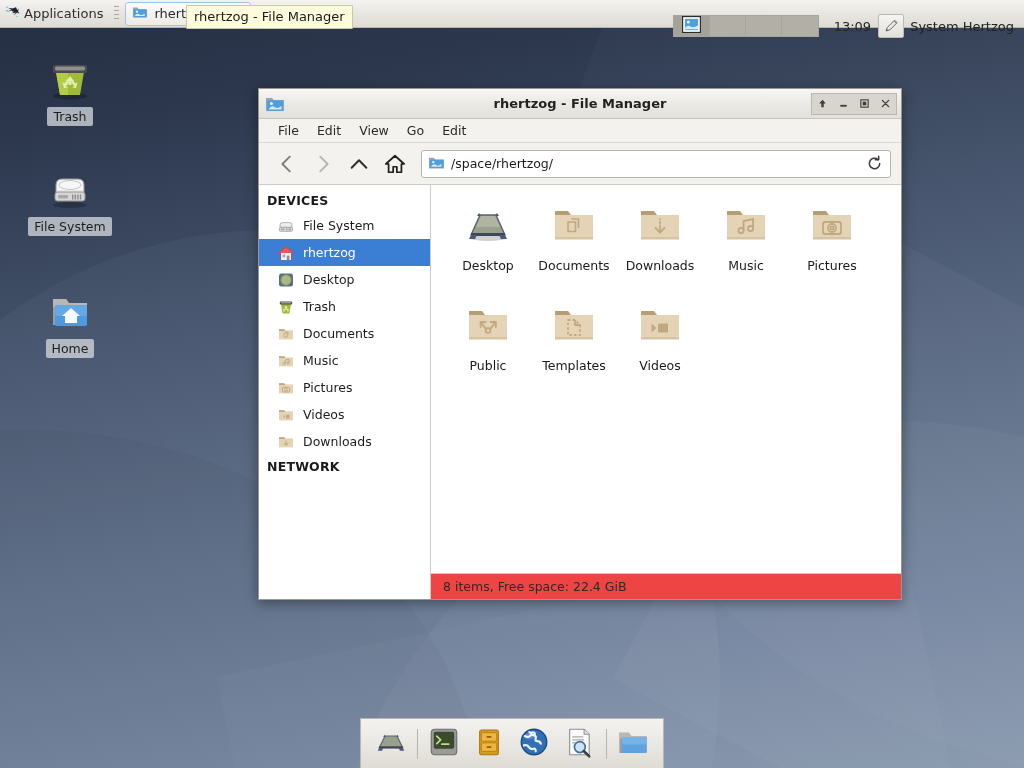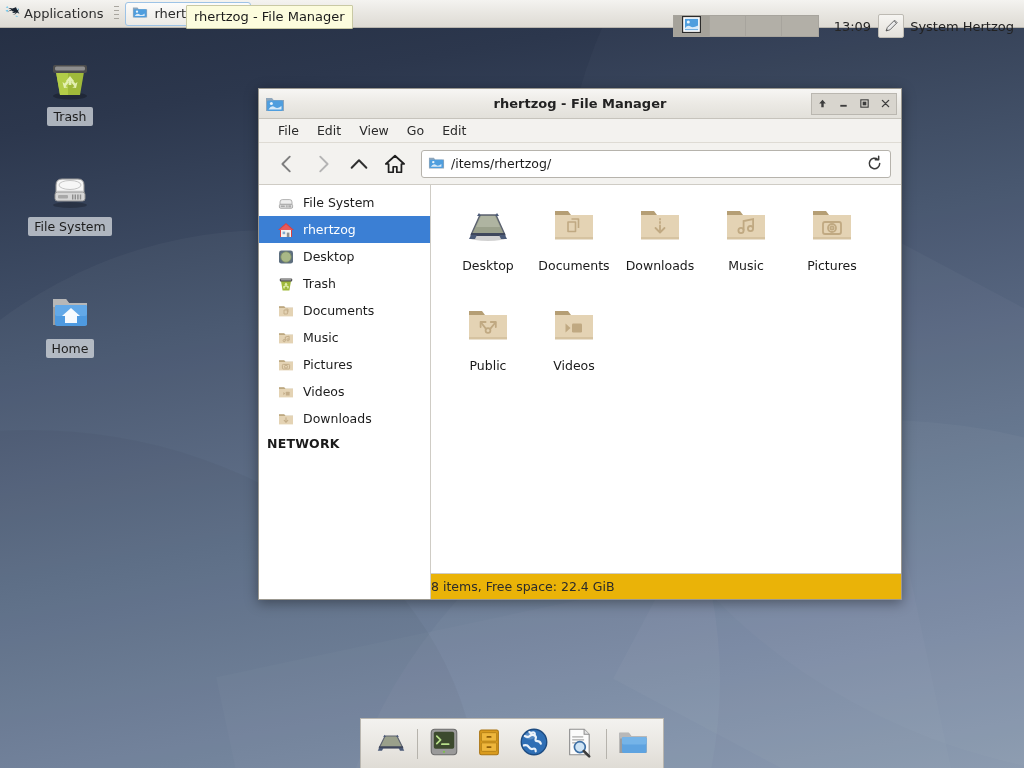--- a/index.html
+++ b/index.html
@@ -175,22 +175,22 @@
     width: 86px; height: 100px;
     display: flex; flex-direction: column; align-items: center;
     cursor: pointer; padding-top: 6px;
   }
   .fitem .fglyph { width: 50px; height: 50px; }
   .fname {
     margin-top: 6px; font-size: 12.5px; color: #1a1a1a;
     padding: 1px 3px; border-radius: 2px; white-space: nowrap;
   }
   #statusbar {
-    height: 26px; background: #eab308; border-top: 1px solid #cfccc5;
-    display: flex; align-items: center; 
+    height: 26px; background: #ef4444; border-top: 1px solid #cfccc5;
+    display: flex; align-items: center; padding-left: 12px;
     font-size: 12.5px; color: #2b2b2b;
   }
 
   
   #dock {
     position: absolute; left: 360px; top: 718px; width: 304px; height: 50px;
     background: linear-gradient(180deg, #f3f2ef 0%, #e9e7e2 55%, #dfdcd5 100%);
     border: 1px solid #b9b6af; border-bottom: none;
     display: flex; align-items: center; padding: 0 8px; gap: 2px;
   }
@@ -331,34 +331,35 @@
     </div>
     <div id="pathbar">
       <span>
         <svg viewBox="0 0 18 18" width="17" height="17">
           <path d="M1 4 h5.2 l1.4 1.8 H17 v9.5 H1 z" fill="#8fa6bb"></path>
           <rect x="1.8" y="6" width="14.4" height="8.8" rx="1.2" fill="#4f9ede"></rect>
           <path d="M3 13.6 q2.6-4.2 5.6-1.9 2.2 1.7 5.6-1.1 v3 z" fill="#d9eaf8"></path>
           <circle cx="5.6" cy="8.6" r="1.3" fill="#eaf4fb"></circle>
         </svg>
       </span>
-      <span id="path-text">/items/rhertzog/</span>
+      <span id="path-text">/space/rhertzog/</span>
       <span id="reload-btn">
         <svg viewBox="0 0 18 18" width="17" height="17">
           <path d="M14.5 9 a5.5 5.5 0 1 1 -1.9 -4.2" fill="none" stroke="#3a3a3a" stroke-width="1.6" stroke-linecap="round"></path>
           <path d="M13.4 1.4 v3.6 h-3.6" fill="none" stroke="#3a3a3a" stroke-width="1.6" stroke-linecap="round" stroke-linejoin="round"></path>
         </svg>
       </span>
     </div>
   </div>
 
   <div id="fm-body">
 
     <div id="sidebar">
 
+      <div class="side-header">DEVICES</div>
       <div class="side-item">
         <span class="ico">
           <svg viewBox="0 0 18 18" width="18" height="18">
             <path d="M3 8 q0-2.4 2.4-2.4 h7.2 q2.4 0 2.4 2.4 v2.4 H3 z" fill="#eeeeee" stroke="#a0a0a0" stroke-width="0.8"></path>
             <rect x="2.4" y="10.3" width="13.2" height="4" rx="1.2" fill="#dcdcdc" stroke="#9c9c9c" stroke-width="0.8"></rect>
             <rect x="3.8" y="11.5" width="4" height="1.6" rx="0.5" fill="#a9a9a9"></rect>
             <g fill="#959595">
                 <rect x="9.4" y="11.3" width="0.7" height="2"></rect>
                 <rect x="10.7" y="11.3" width="0.7" height="2"></rect>
                 <rect x="12" y="11.3" width="0.7" height="2"></rect>
@@ -573,20 +574,32 @@
                 <path d="M22.8 27.6 L18 21.5"></path>
                   <path d="M17.6 26 L17.6 21 h5"></path>
                 <path d="M27.4 27.6 L32.4 21.5"></path>
                   <path d="M32.8 26 L32.8 21 h-5"></path>
               </g>
             </svg>
           </span>
           <span class="fname">Public</span>
         </div>
 
+        <div class="fitem">
+          <span class="fglyph">
+            <svg viewBox="0 0 50 50" width="50" height="50">
+              <path d="M6 10 h13 l3 4 H44 v6 H6 z" fill="#b59e74"></path>
+              <path d="M6 14 h38 v24 H6 z" fill="#e4d3b4"></path>
+              <path d="M6 36 h38 v2.4 H6 z" fill="#d6c3a1"></path>
+              <path d="M19 19 h7 l5 5 v10 H19 z" fill="none" stroke="#c0a982" stroke-width="1.8" stroke-dasharray="2.4 2.2" stroke-linejoin="round"></path>
+              <path d="M26 19 v5 h5" fill="none" stroke="#c0a982" stroke-width="1.8" stroke-linejoin="round"></path>
+            </svg>
+          </span>
+          <span class="fname">Templates</span>
+        </div>
 
         <div class="fitem">
           <span class="fglyph">
             <svg viewBox="0 0 50 50" width="50" height="50">
               <path d="M6 10 h13 l3 4 H44 v6 H6 z" fill="#b59e74"></path>
               <path d="M6 14 h38 v24 H6 z" fill="#e4d3b4"></path>
               <path d="M6 36 h38 v2.4 H6 z" fill="#d6c3a1"></path>
               <path d="M16.5 22.5 l5 4.5 -5 4.5 z" fill="#c0a982"></path>
               <rect x="23" y="22.5" width="10" height="9" rx="1.2" fill="#c0a982"></rect>
             </svg>

